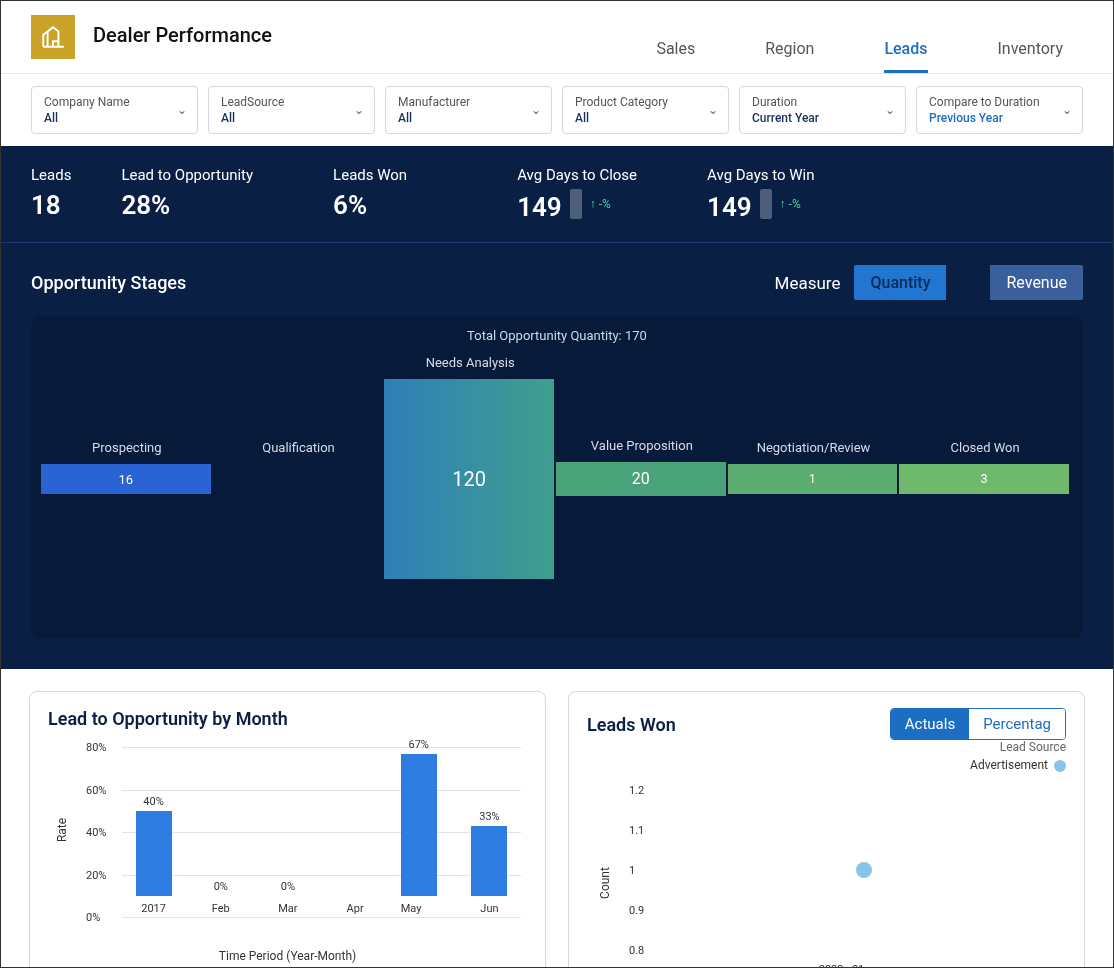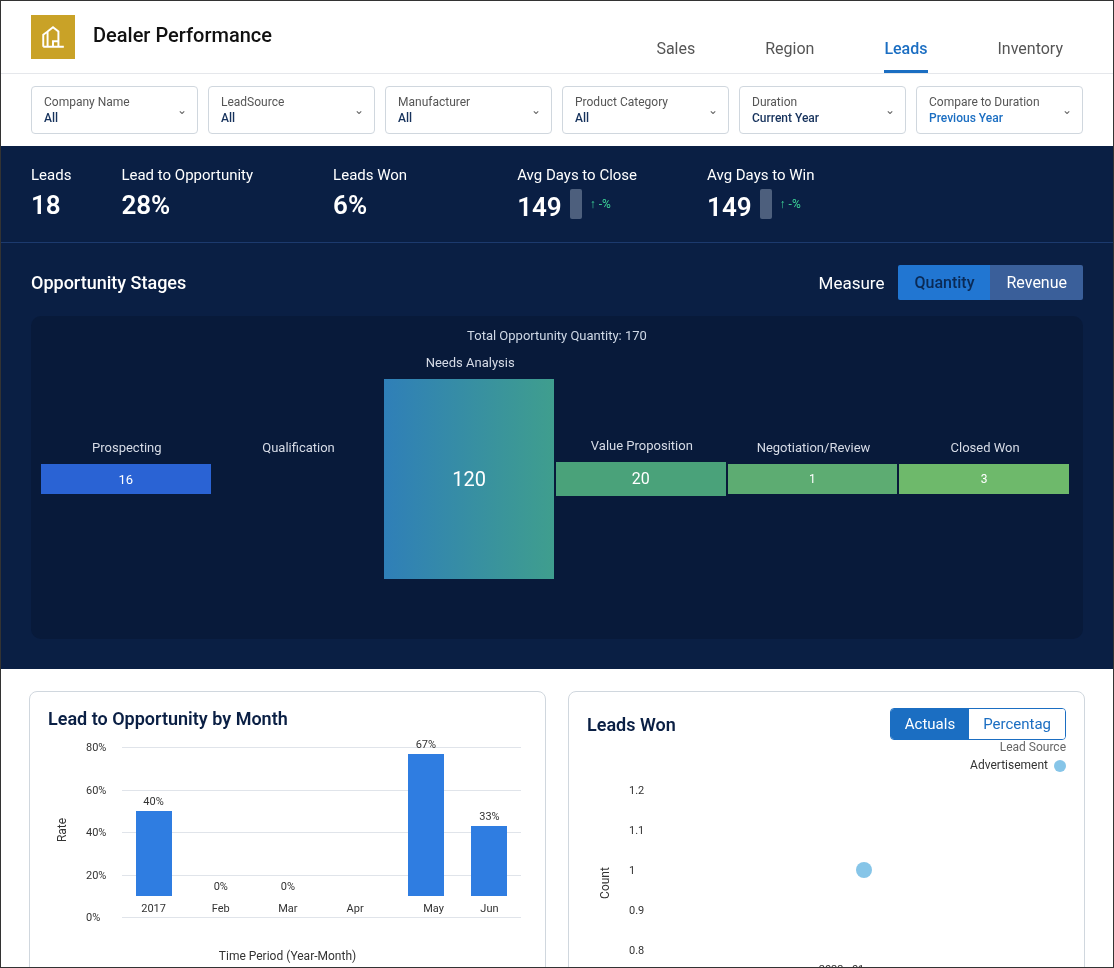--- a/index.html
+++ b/index.html
@@ -27,21 +27,21 @@
 .kpi-value { font-size:26px; font-weight:600; margin-top:6px; }
 .kpi-composite { display:flex; align-items:center; gap:8px; margin-top:2px;}
 .minibar { width:12px; height:30px; background:#7a8aa3; border-radius:2px; opacity:.6;}
 .delta { color:#3dd598; font-size:12px; }
 
 .stages { padding:22px 30px 30px 30px; }
 .stages-head { display:flex; align-items:center; }
 .stages-title { font-size:18px; font-weight:500; }
 .measure { margin-left:auto; display:flex; align-items:center; gap:14px; }
 .measure-label { font-size:17px; }
-.seg { display:flex; }
+.seg { display:flex;gap:44px; }
 .seg button { border:none; font-size:16px; padding:8px 16px; cursor:pointer; }
 .seg button:first-child { background:#1b6ec2; color:#0a2a56; color:#0d47a1; border-radius:2px 0 0 2px;}
 .seg button:first-child { color:#0d47a1; font-weight:500;}
 .seg button:last-child { background:#3a5f9a; color:#fff; border-radius:0 2px 2px 0;}
 .seg .quantity { background:#2176d2; color:#0a2a56; }
 .seg .revenue  { background:#3a5f9a; color:#fff; }
 
 .funnel-card { background:#081a3a; border-radius:10px; margin-top:16px; padding:12px 10px 30px 10px; }
 .funnel-total { text-align:center; font-size:13px; color:#cfd8e6; margin-bottom:6px;}
 .funnel { position:relative; height:260px; }
@@ -227,21 +227,21 @@
               <div class="barlab">0%</div>
             </div>
             <div style="font-size: 11px; color: rgb(51, 51, 51); margin-top: 6px;">Mar</div>
           </div>
           <div style="flex: 1 1 0%; display: flex; flex-direction: column; align-items: center;">
             <div class="bar" style="height: 0px;">
               <div class="barlab"></div>
             </div>
             <div style="font-size: 11px; color: rgb(51, 51, 51); margin-top: 6px;">Apr</div>
           </div>
-          <div style="flex: 1 1 0%; display: flex; flex-direction: column; align-items: flex-end;">
+          <div style="flex: 1 1 0%; display: flex; flex-direction: column; align-items: flex-start;">
             <div class="bar" style="height: 142.375px;">
               <div class="barlab">67%</div>
             </div>
             <div style="font-size: 11px; color: rgb(51, 51, 51); margin-top: 6px;">May</div>
           </div>
           <div style="flex: 1 1 0%; display: flex; flex-direction: column; align-items: center;">
             <div class="bar" style="height: 70.125px;">
               <div class="barlab">33%</div>
             </div>
             <div style="font-size: 11px; color: rgb(51, 51, 51); margin-top: 6px;">Jun</div>

